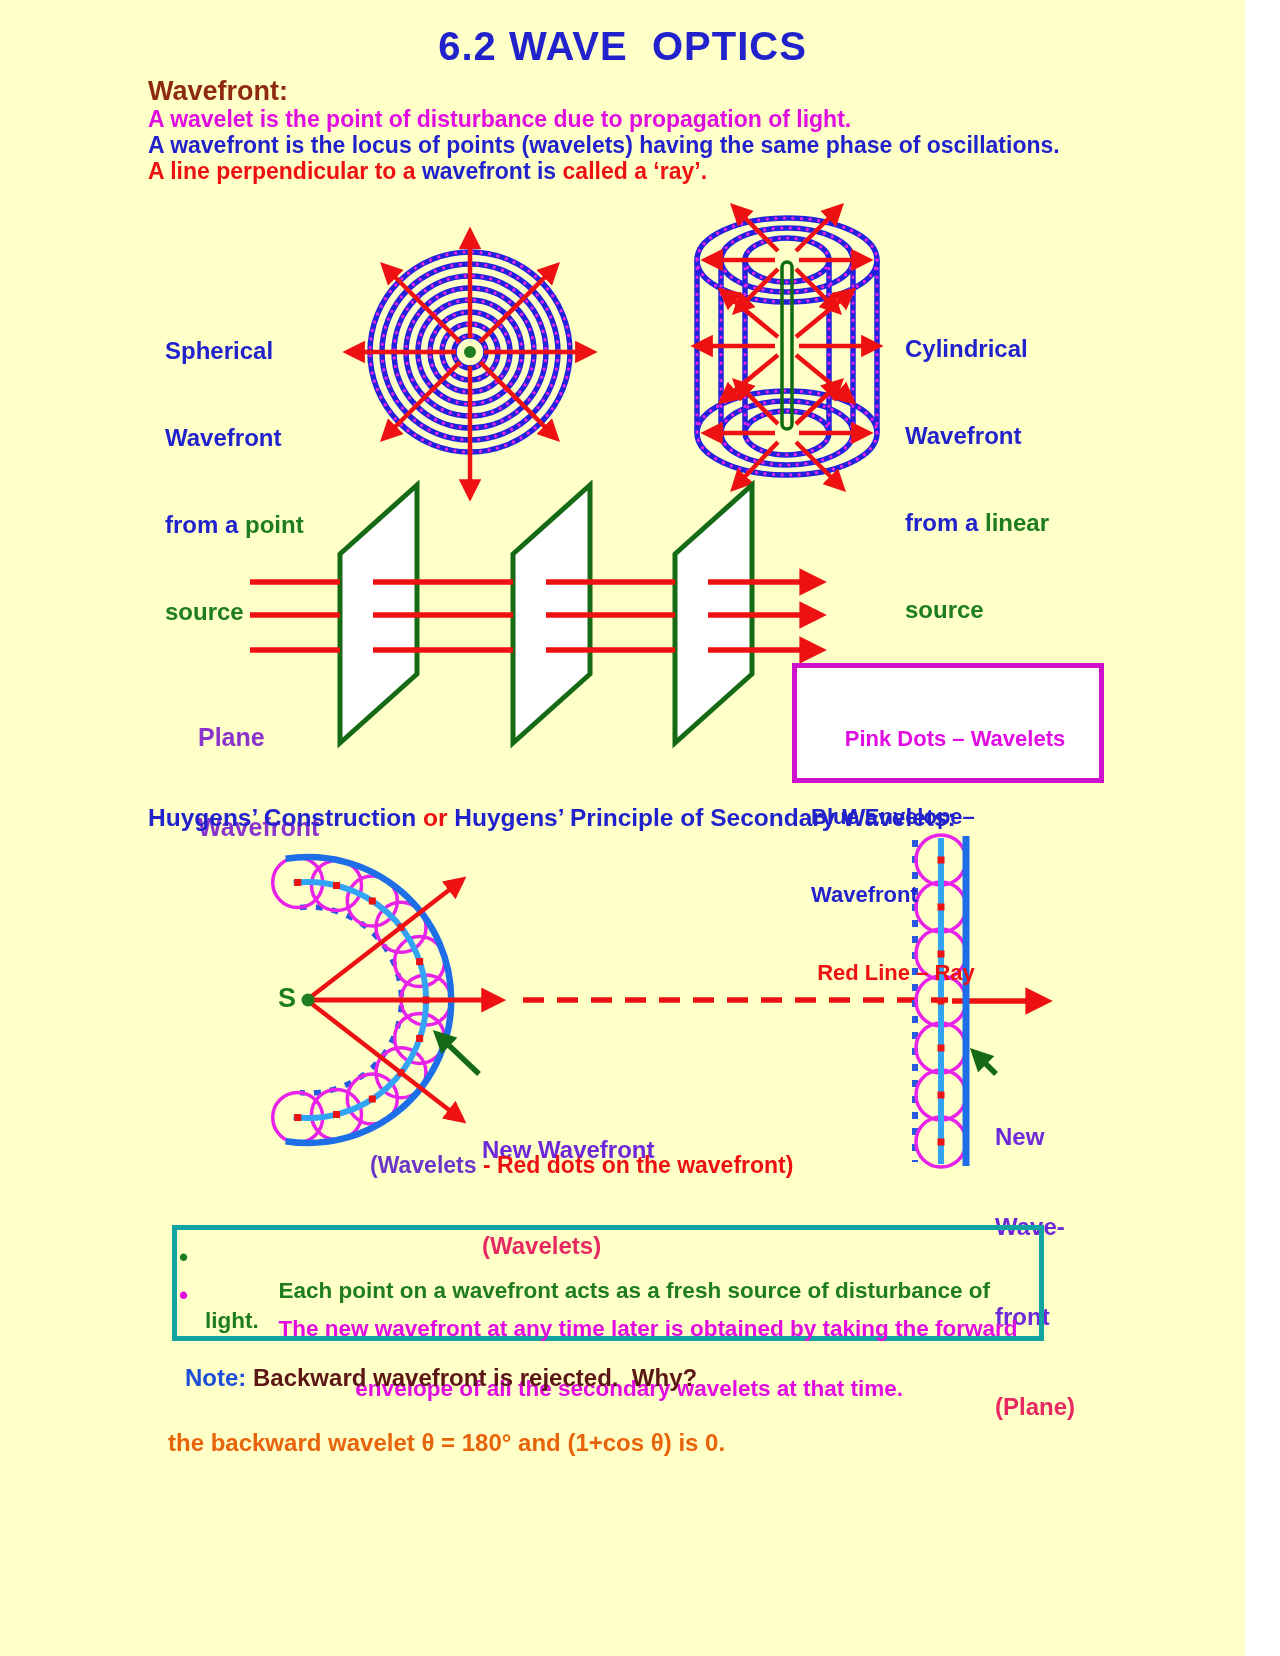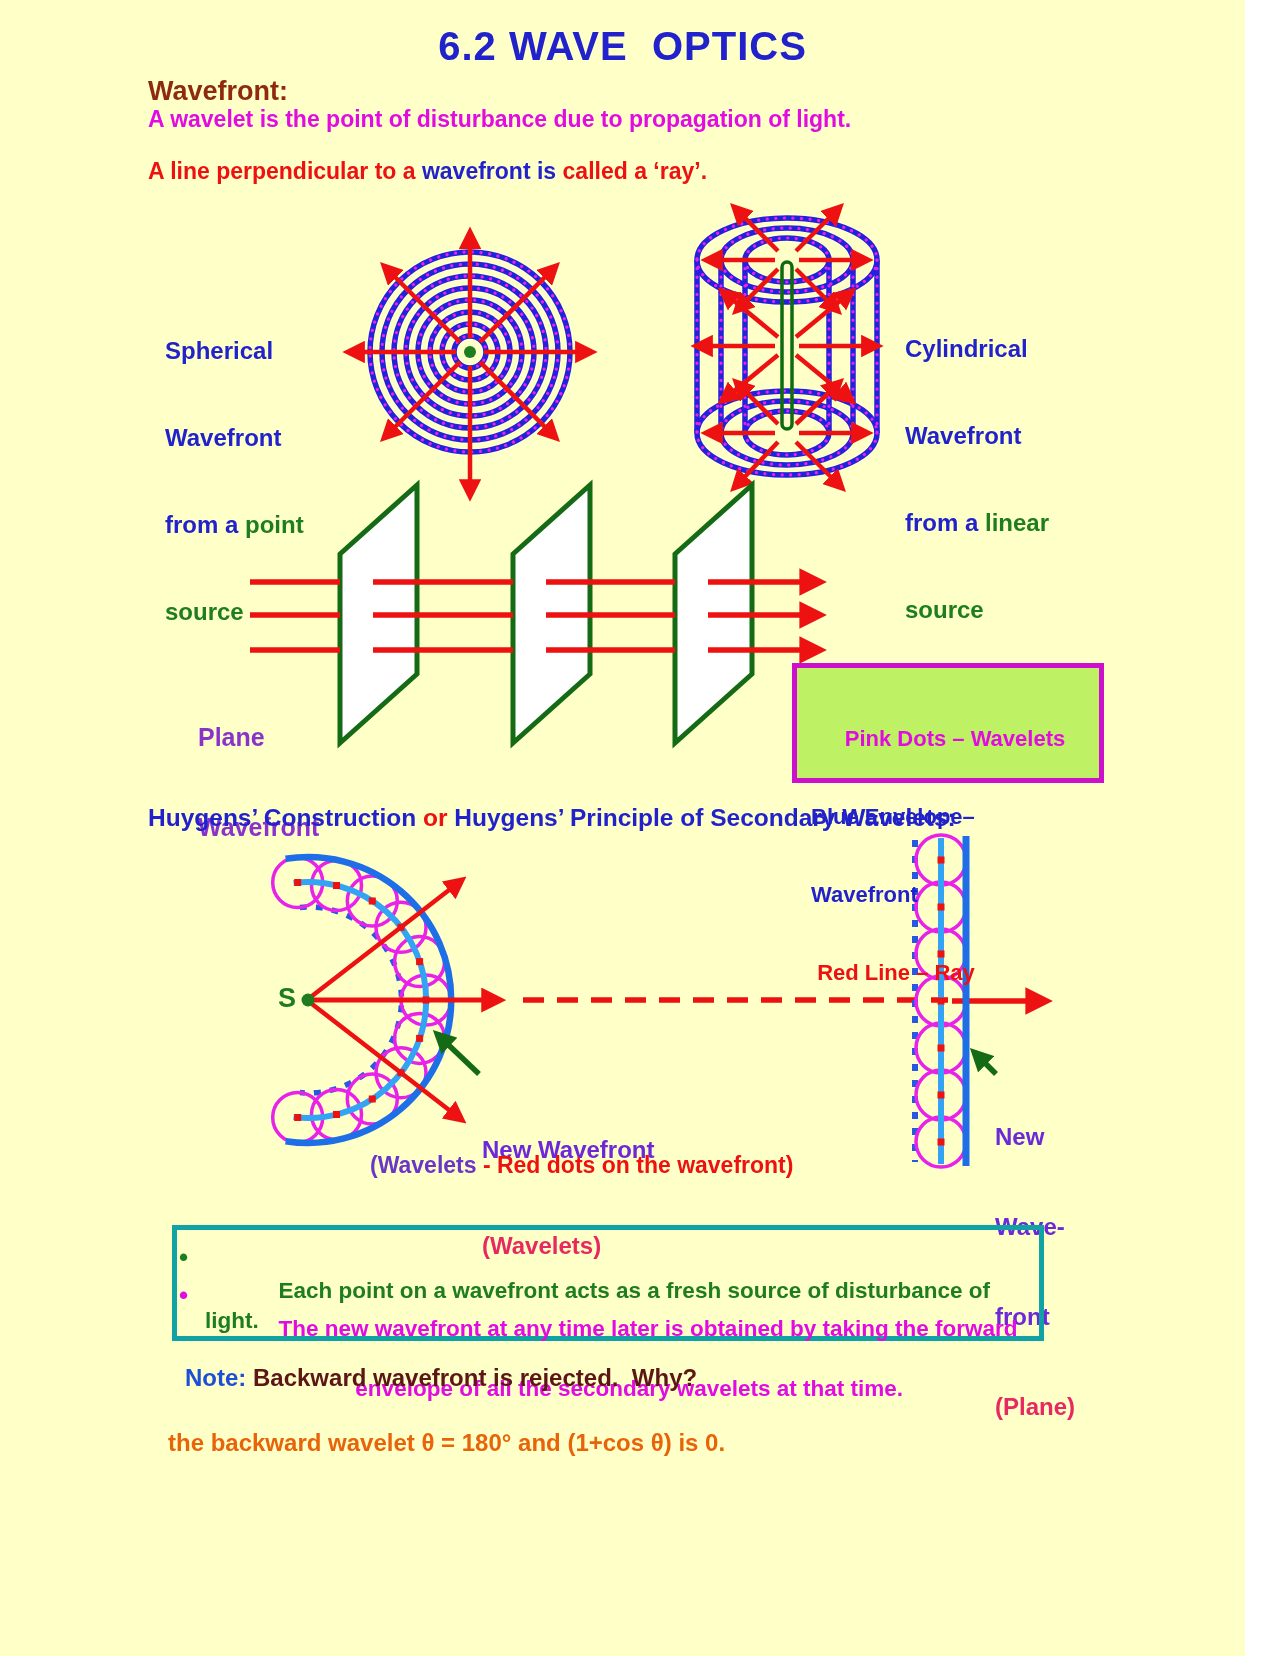--- a/index.html
+++ b/index.html
@@ -20,21 +20,21 @@
   .c-capviolet{color:#6A35C8;}
   .c-crimson{color:#E82860;}
   .c-skyblue{color:#6d28d9;}
   .c-orange{color:#E8640A;}
   .c-notered{color:#1d4ed8;}
   .c-darkmaroon{color:#5C1616;}
   .diaglabel{font-size:24px;line-height:29px;}
   .svg-layer{position:absolute;left:0;top:0;z-index:1;}
   .legend-box{
     left:792px;top:663px;width:288px;height:104px;
-    border:5px solid #CC10CC;background:#bef264;
+    border:5px solid #CC10CC;background:#ffffff;
     padding:6px 0 0 14px;font-size:22px;line-height:26px;z-index:3;
   }
   .huygens-heading{left:148px;top:804px;font-size:24.5px;}
   .s-label{left:278px;top:983px;font-size:27px;color:#1E7D1E;}
   .principle-box{
     left:172px;top:1225px;width:862px;height:106px;
     border:5px solid #11A3A3;padding:0;z-index:3;
   }
   .bullet-row{position:absolute;left:28px;font-size:22.5px;line-height:30px;}
   .bullet-dot{position:absolute;left:-26px;top:-4px;font-size:26px;}
@@ -233,20 +233,21 @@
       </g>
       <line x1="996" y1="1074" x2="974" y2="1052" stroke="#156B15" stroke-width="5.5" marker-end="url(#gar)"></line>
     </g>
   </svg>
 
   <div class="abs title">6.2 WAVE  OPTICS</div>
 
   <div class="abs h-maroon">Wavefront:</div>
 
   <div class="abs def c-magenta" style="top:106px">A wavelet is the point of disturbance due to propagation of light.</div>
+  <div class="abs def c-blue" style="top:132px">A wavefront is the locus of points (wavelets) having the same phase of oscillations.</div>
   <div class="abs def" style="top:158px"><span class="c-red">A line perpendicular to a </span><span class="c-blue">wavefront is</span><span class="c-red"> called a ‘ray’.</span></div>
 
   <div class="abs diaglabel" style="left:165px;top:278px">
     <div class="c-blue">Spherical</div>
     <div class="c-blue">Wavefront</div>
     <div><span class="c-blue">from a </span><span class="c-green">point</span></div>
     <div class="c-green">source</div>
   </div>
 
   <div class="abs diaglabel" style="left:905px;top:276px">

